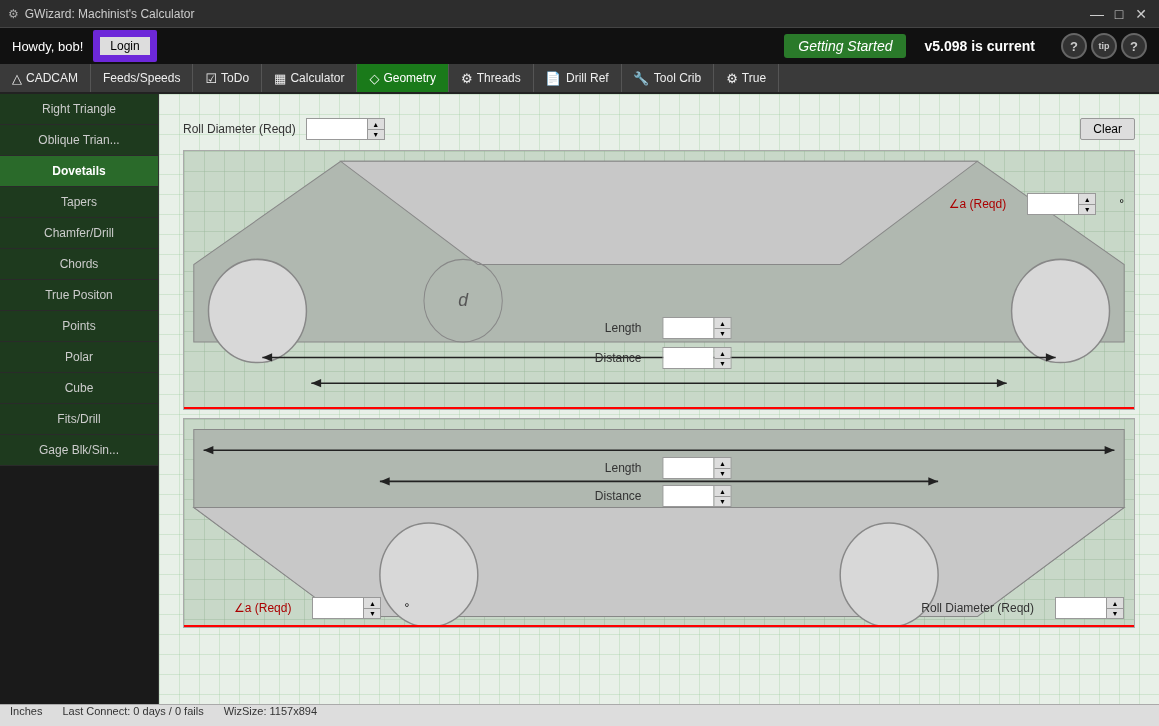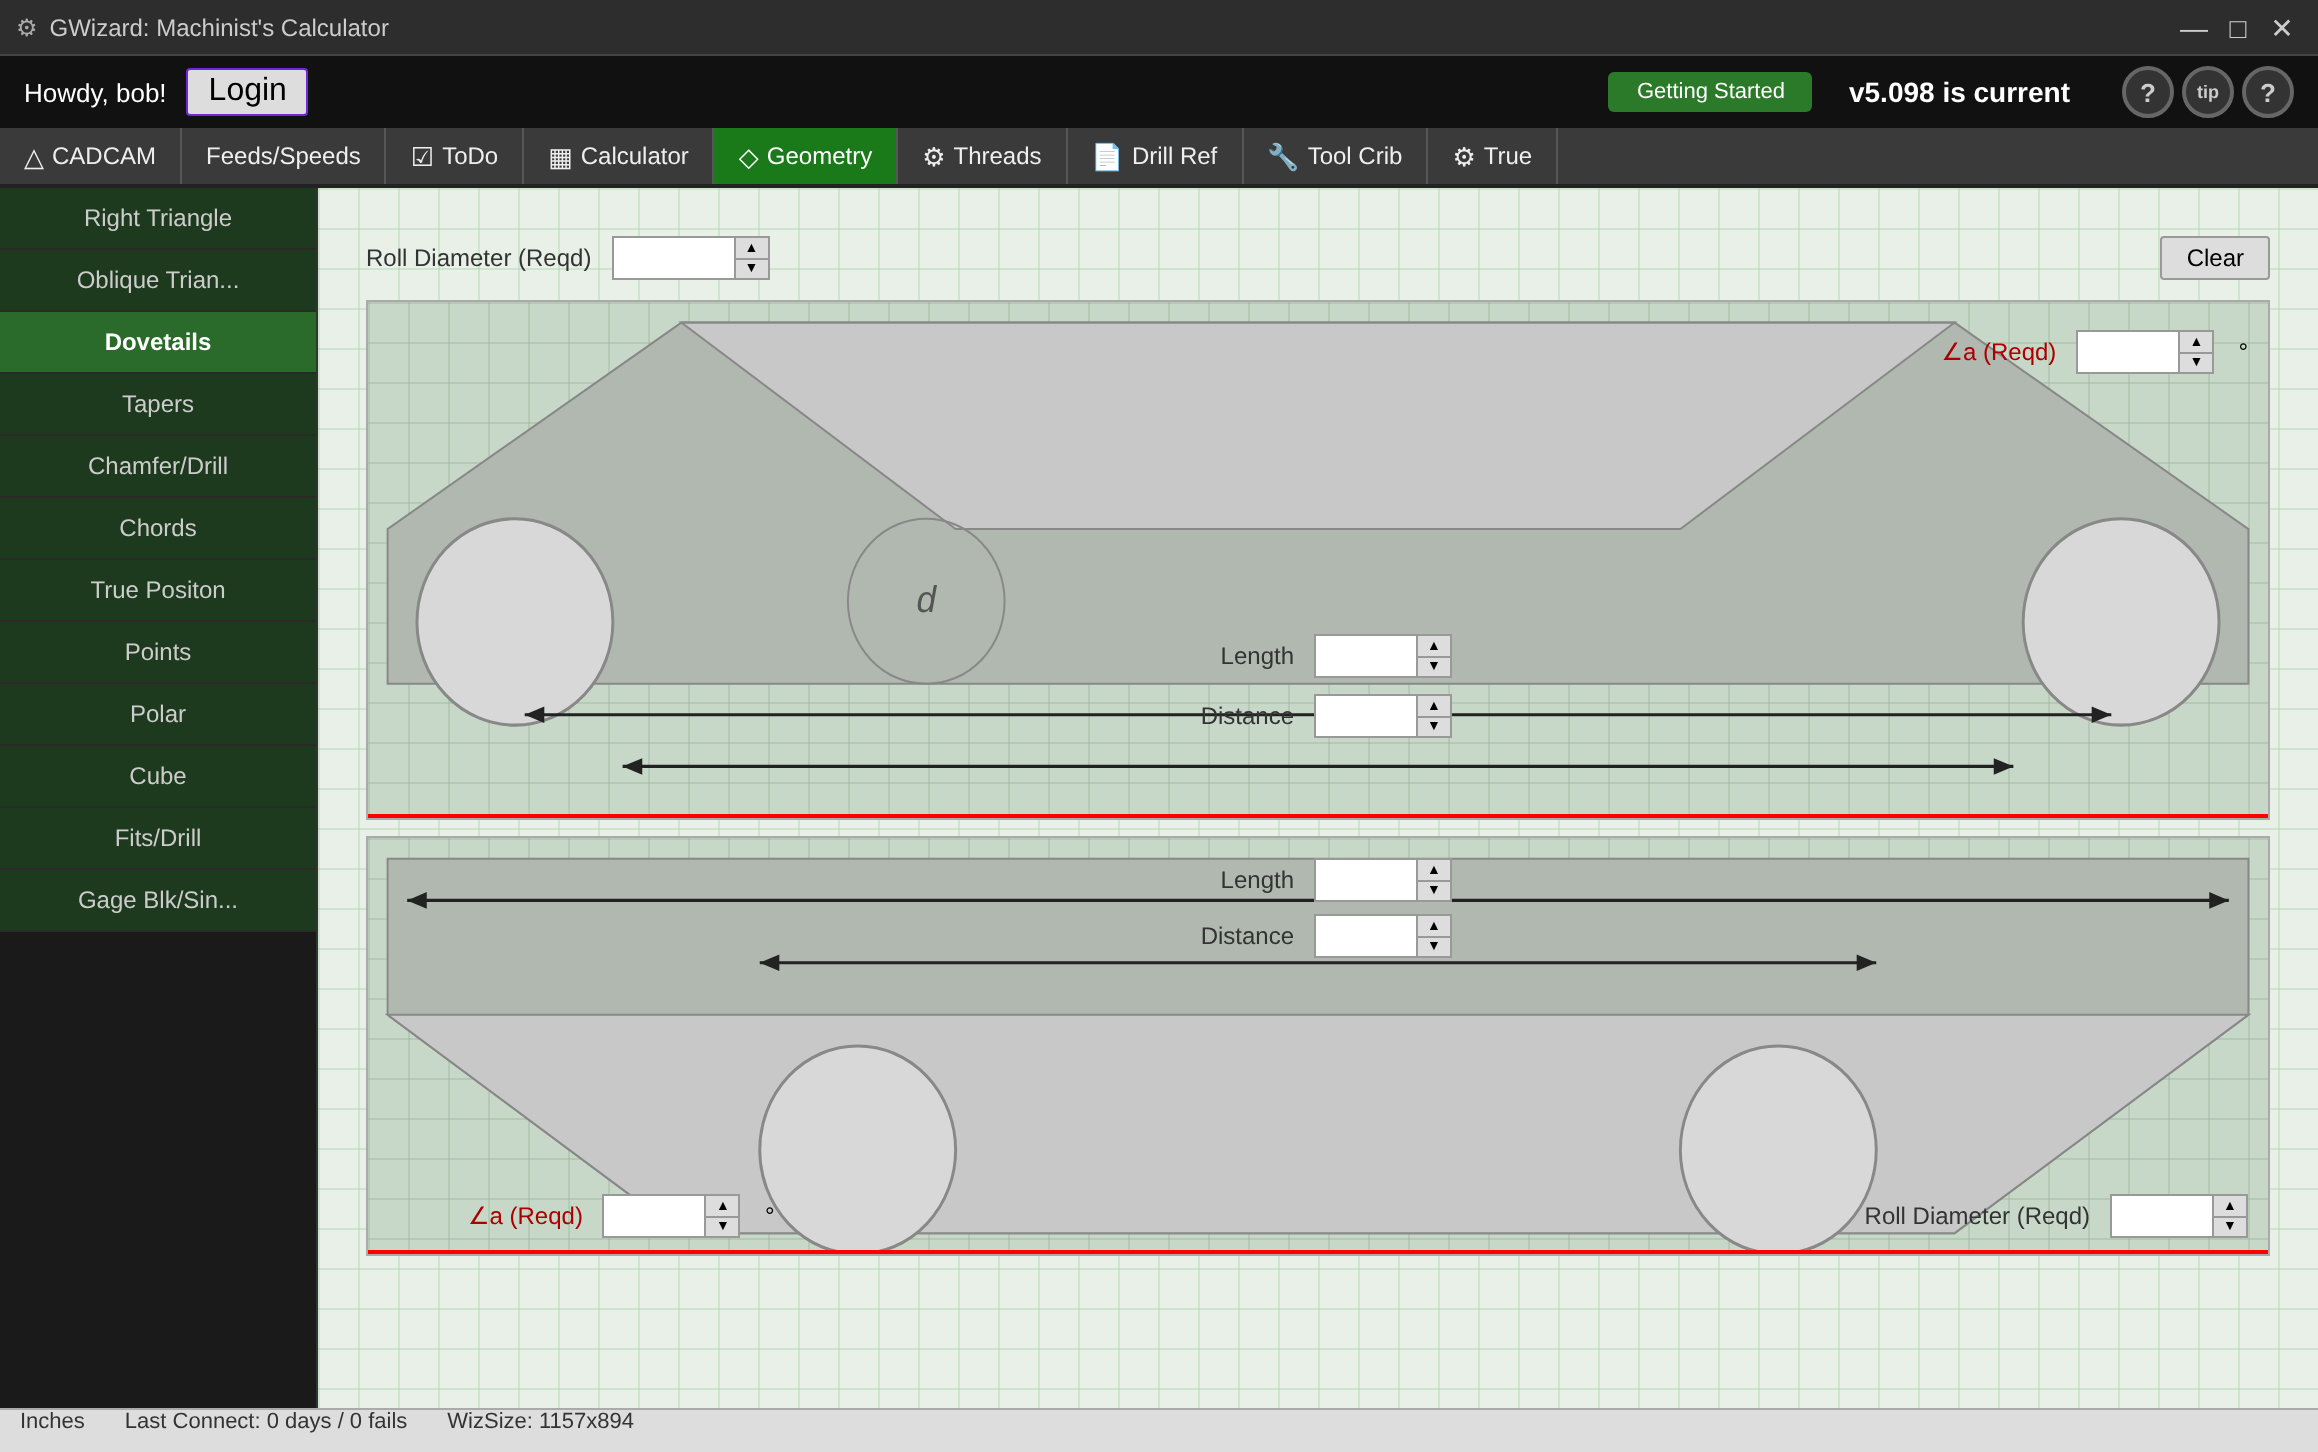--- a/index.html
+++ b/index.html
@@ -25,35 +25,36 @@
       background: #111;
       height: 36px;
       display: flex;
       align-items: center;
       padding: 0 12px;
       gap: 10px;
     }
     #greetbar .howdy { color: #fff; font-size: 13px; }
     #greetbar .login-btn {
       background: #ddd;
-      border: 1px solid #6d28d9;
+      border: 7px solid #6d28d9;
       padding: 2px 10px;
-      font-size: 16px;
+      font-size: 12px;
       cursor: pointer;
       border-radius: 2px;
     }
     #greetbar .spacer { flex: 1; }
     #greetbar .version-btn {
       background: #2a7a2a;
       color: #fff;
       border: none;
       padding: 4px 14px;
-      font-size: 11px;
+      font-size: 14px;
       cursor: pointer;
       border-radius: 3px;
+      font-style: italic;
     }
     #greetbar .version-text { color: #fff; font-size: 14px; font-weight: bold; margin-left: 8px; }
     #greetbar .help-btns { display: flex; gap: 4px; margin-left: 16px; }
     #greetbar .help-btn { width: 26px; height: 26px; border-radius: 50%; border: 2px solid #666; background: #333; color: #ccc; display: flex; align-items: center; justify-content: center; font-weight: bold; font-size: 13px; cursor: pointer; }
 
     
     #navbar {
       background: #3a3a3a;
       height: 30px;
       display: flex;
@@ -184,21 +185,22 @@
       position: absolute;
       top: 0; left: 0;
       width: 100%; height: 100%;
     }
 
     
     .meas-row {
       position: absolute;
       display: flex;
       align-items: center;
-      gap: 10px;
+      gap: 21px;
+      margin-top: 28px;
     }
     .meas-label { color: #333; font-size: 12px; min-width: 55px; text-align: right; }
     .angle-label { color: #a00; font-size: 12px; }
 
     
     #bottombar {
       background: #ddd;
       height: 22px;
       display: flex;
       align-items: flex-start;

